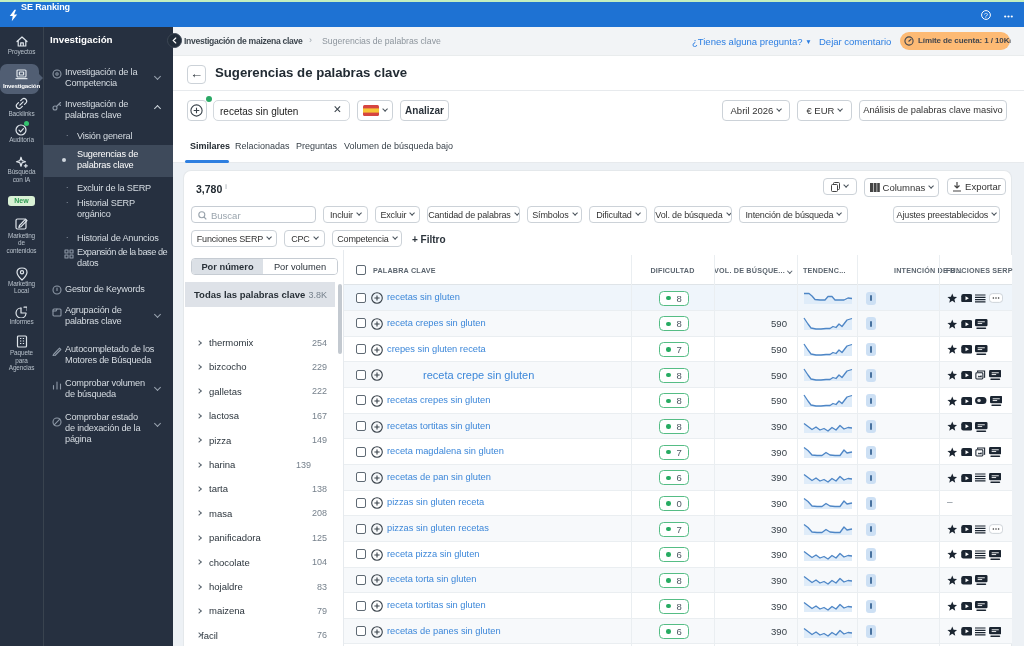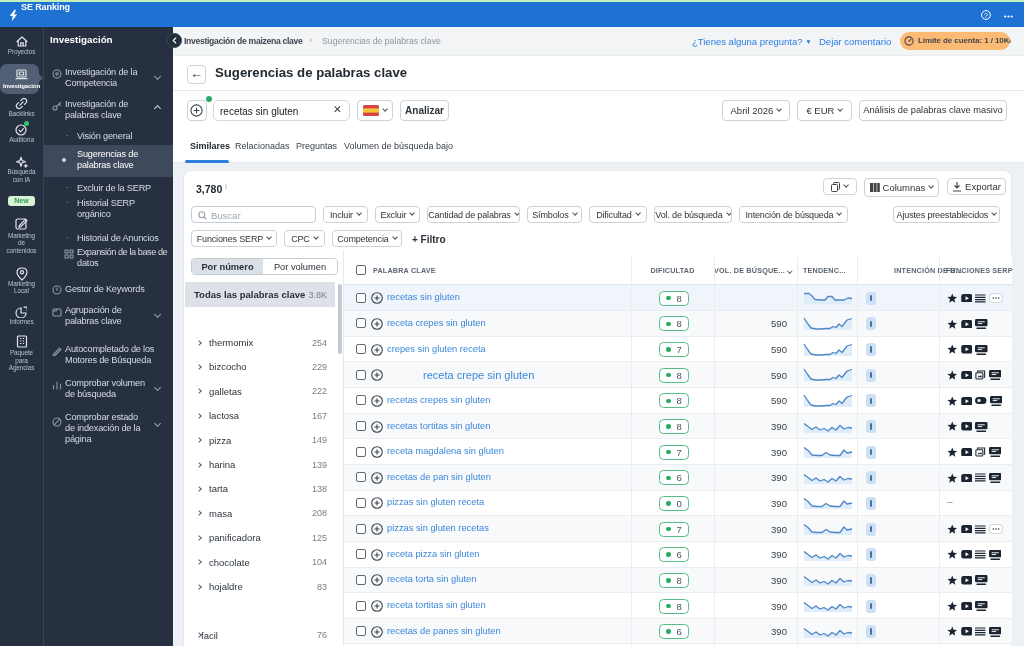--- a/index.html
+++ b/index.html
@@ -300,21 +300,21 @@
 <div style="margin-left:auto;margin-right:8px;color:#76818c;font-size:9px;">167</div>
     </div>
 <div class="abs flex" style="left:185px;top:428.0px;width:150px;height:24.4px;font-size:9.5px;">
 <div style="margin-left:12px;width:4px;height:4px;border-top:1.2px solid #5a646e;border-right:1.2px solid #5a646e;transform:rotate(45deg);flex:none;"></div>
 <div style="margin-left:8px;color:#2b343c;">pizza</div>
 <div style="margin-left:auto;margin-right:8px;color:#76818c;font-size:9px;">149</div>
     </div>
 <div class="abs flex" style="left:185px;top:452.4px;width:150px;height:24.4px;font-size:9.5px;">
 <div style="margin-left:12px;width:4px;height:4px;border-top:1.2px solid #5a646e;border-right:1.2px solid #5a646e;transform:rotate(45deg);flex:none;"></div>
 <div style="margin-left:8px;color:#2b343c;">harina</div>
-<div style="margin-left:auto;margin-right:8px;color:#76818c;font-size:9px;">139</div>
+<div style="margin-left:auto;margin-right:24px;color:#76818c;font-size:9px;">139</div>
     </div>
 <div class="abs flex" style="left:185px;top:476.8px;width:150px;height:24.4px;font-size:9.5px;">
 <div style="margin-left:12px;width:4px;height:4px;border-top:1.2px solid #5a646e;border-right:1.2px solid #5a646e;transform:rotate(45deg);flex:none;"></div>
 <div style="margin-left:8px;color:#2b343c;">tarta</div>
 <div style="margin-left:auto;margin-right:8px;color:#76818c;font-size:9px;">138</div>
     </div>
 <div class="abs flex" style="left:185px;top:501.2px;width:150px;height:24.4px;font-size:9.5px;">
 <div style="margin-left:12px;width:4px;height:4px;border-top:1.2px solid #5a646e;border-right:1.2px solid #5a646e;transform:rotate(45deg);flex:none;"></div>
 <div style="margin-left:8px;color:#2b343c;">masa</div>
 <div style="margin-left:auto;margin-right:8px;color:#76818c;font-size:9px;">208</div>
@@ -326,20 +326,25 @@
     </div>
 <div class="abs flex" style="left:185px;top:550.0px;width:150px;height:24.4px;font-size:9.5px;">
 <div style="margin-left:12px;width:4px;height:4px;border-top:1.2px solid #5a646e;border-right:1.2px solid #5a646e;transform:rotate(45deg);flex:none;"></div>
 <div style="margin-left:8px;color:#2b343c;">chocolate</div>
 <div style="margin-left:auto;margin-right:8px;color:#76818c;font-size:9px;">104</div>
     </div>
 <div class="abs flex" style="left:185px;top:574.4px;width:150px;height:24.4px;font-size:9.5px;">
 <div style="margin-left:12px;width:4px;height:4px;border-top:1.2px solid #5a646e;border-right:1.2px solid #5a646e;transform:rotate(45deg);flex:none;"></div>
 <div style="margin-left:8px;color:#2b343c;">hojaldre</div>
 <div style="margin-left:auto;margin-right:8px;color:#76818c;font-size:9px;">83</div>
+    </div>
+<div class="abs flex" style="left:185px;top:598.8px;width:150px;height:24.4px;font-size:9.5px;">
+<div style="margin-left:12px;width:4px;height:4px;border-top:1.2px solid #5a646e;border-right:1.2px solid #5a646e;transform:rotate(45deg);flex:none;"></div>
+<div style="margin-left:8px;color:#2b343c;">maizena</div>
+<div style="margin-left:auto;margin-right:8px;color:#76818c;font-size:9px;">79</div>
     </div>
 <div class="abs flex" style="left:185px;top:623.2px;width:150px;height:24.4px;font-size:9.5px;">
 <div style="margin-left:12px;width:4px;height:4px;border-top:1.2px solid #5a646e;border-right:1.2px solid #5a646e;transform:rotate(45deg);flex:none;"></div>
 <div style="margin-left:0;color:#2b343c;">facil</div>
 <div style="margin-left:auto;margin-right:8px;color:#76818c;font-size:9px;">76</div>
     </div>
 <div class="abs" style="left:337.5px;top:284px;width:4px;height:70px;background:#c3c9d0;border-radius:2px;"></div>
 <div class="abs" style="left:343px;top:250px;width:1px;height:396px;background:#e6eaee;"></div>
 <div class="abs" style="left:344px;top:255px;width:668px;height:30.4px;background:#fff;border-bottom:1px solid #dfe4e8;"></div>
 <div class="abs" style="left:356px;top:265px;width:10px;height:10px;border:1.1px solid #5f6a74;border-radius:2px;background:#fff;"></div>

